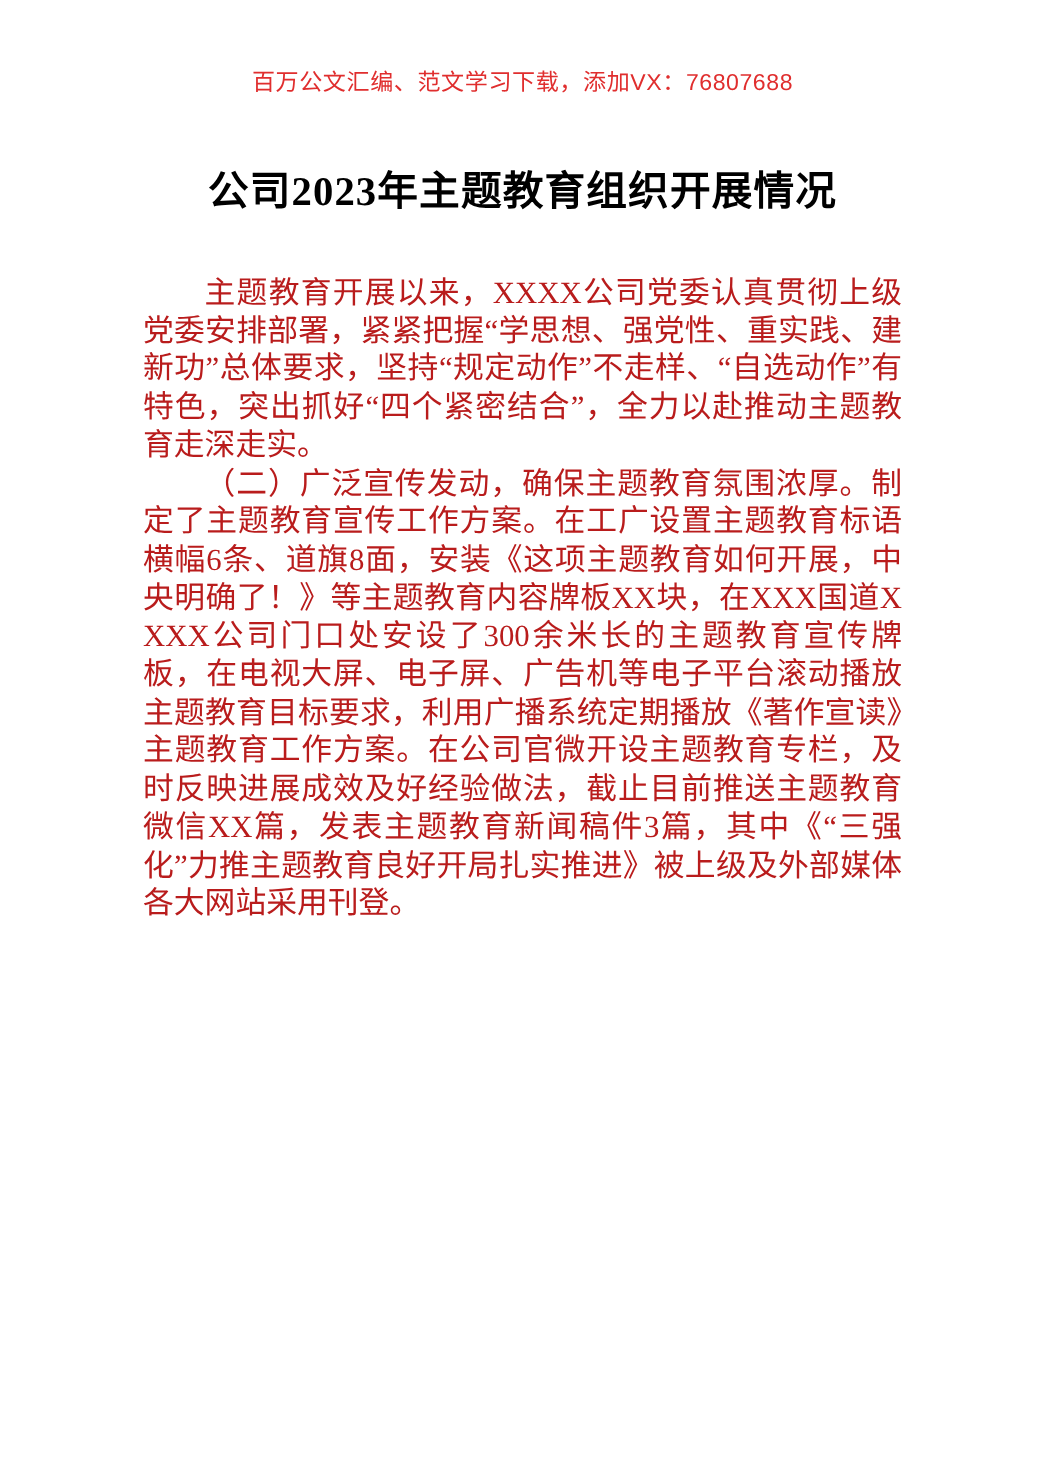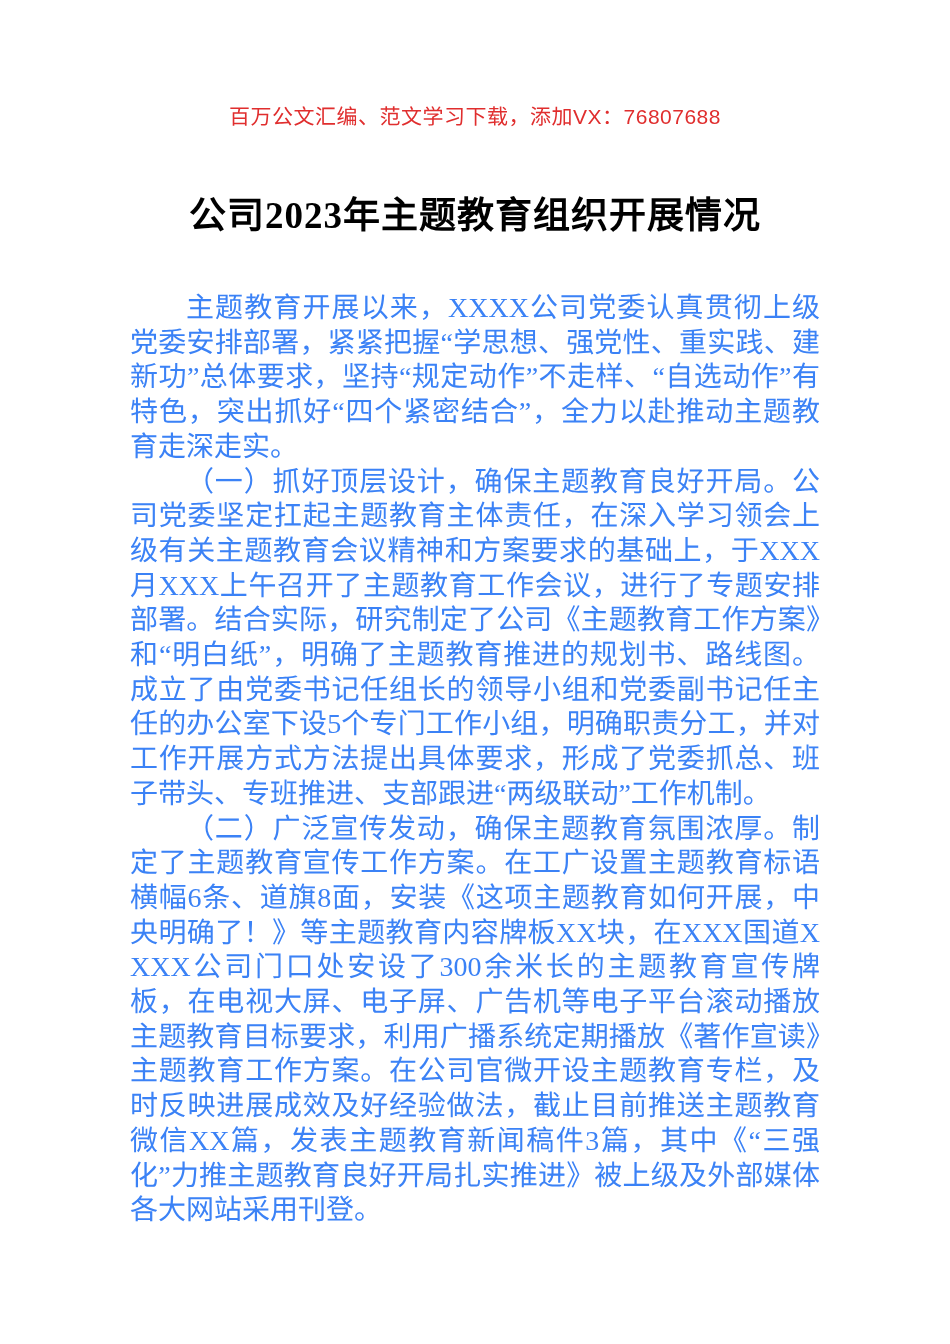--- a/index.html
+++ b/index.html
@@ -9,28 +9,27 @@
   }
   .page {
     position: relative;
     width: 950px;
     height: 1344px;
     margin: 0 auto;
     background: #ffffff;
     overflow: hidden;
   }
   .notice {
-    padding-top: 84px;
+    padding-top: 64px;
     text-align: center;
     font-family: "Liberation Sans", sans-serif;
     font-size: 21px;
     line-height: 24px;
     color: #e02e2e;
     letter-spacing: 0.5px;
-    margin-top: 21px;
   }
   .doc-title {
     margin-top: 64px;
     text-align: center;
     font-family: "Liberation Serif", serif;
     font-size: 37px;
     line-height: 46px;
     font-weight: 700;
     color: #000000;
     letter-spacing: 1px;
@@ -54,19 +53,18 @@
 </style>
 </head>
 <body>
 
 <div class="page" style="background: rgb(255, 255, 255);">
 
   <div class="notice" style="color: rgb(224, 46, 46);">百万公文汇编、范文学习下载，添加VX：76807688</div>
 
   <h1 class="doc-title">公司2023年主题教育组织开展情况</h1>
 
-  <div class="content" style="color: #3b82f6;">
+  <div class="content" style="color: #b91c1c;">
     <p>主题教育开展以来，XXXX公司党委认真贯彻上级党委安排部署，紧紧把握“学思想、强党性、重实践、建新功”总体要求，坚持“规定动作”不走样、“自选动作”有特色，突出抓好“四个紧密结合”，全力以赴推动主题教育走深走实。</p>
-    <p>（一）抓好顶层设计，确保主题教育良好开局。公司党委坚定扛起主题教育主体责任，在深入学习领会上级有关主题教育会议精神和方案要求的基础上，于XXX月XXX上午召开了主题教育工作会议，进行了专题安排部署。结合实际，研究制定了公司《主题教育工作方案》和“明白纸”，明确了主题教育推进的规划书、路线图。成立了由党委书记任组长的领导小组和党委副书记任主任的办公室下设5个专门工作小组，明确职责分工，并对工作开展方式方法提出具体要求，形成了党委抓总、班子带头、专班推进、支部跟进“两级联动”工作机制。</p>
     <p>（二）广泛宣传发动，确保主题教育氛围浓厚。制定了主题教育宣传工作方案。在工广设置主题教育标语横幅6条、道旗8面，安装《这项主题教育如何开展，中央明确了！》等主题教育内容牌板XX块，在XXX国道XXXX公司门口处安设了300余米长的主题教育宣传牌板，在电视大屏、电子屏、广告机等电子平台滚动播放主题教育目标要求，利用广播系统定期播放《著作宣读》主题教育工作方案。在公司官微开设主题教育专栏，及时反映进展成效及好经验做法，截止目前推送主题教育微信XX篇，发表主题教育新闻稿件3篇，其中《“三强化”力推主题教育良好开局扎实推进》被上级及外部媒体各大网站采用刊登。</p>
   </div>
 
 </div>
 
 </body></html>

